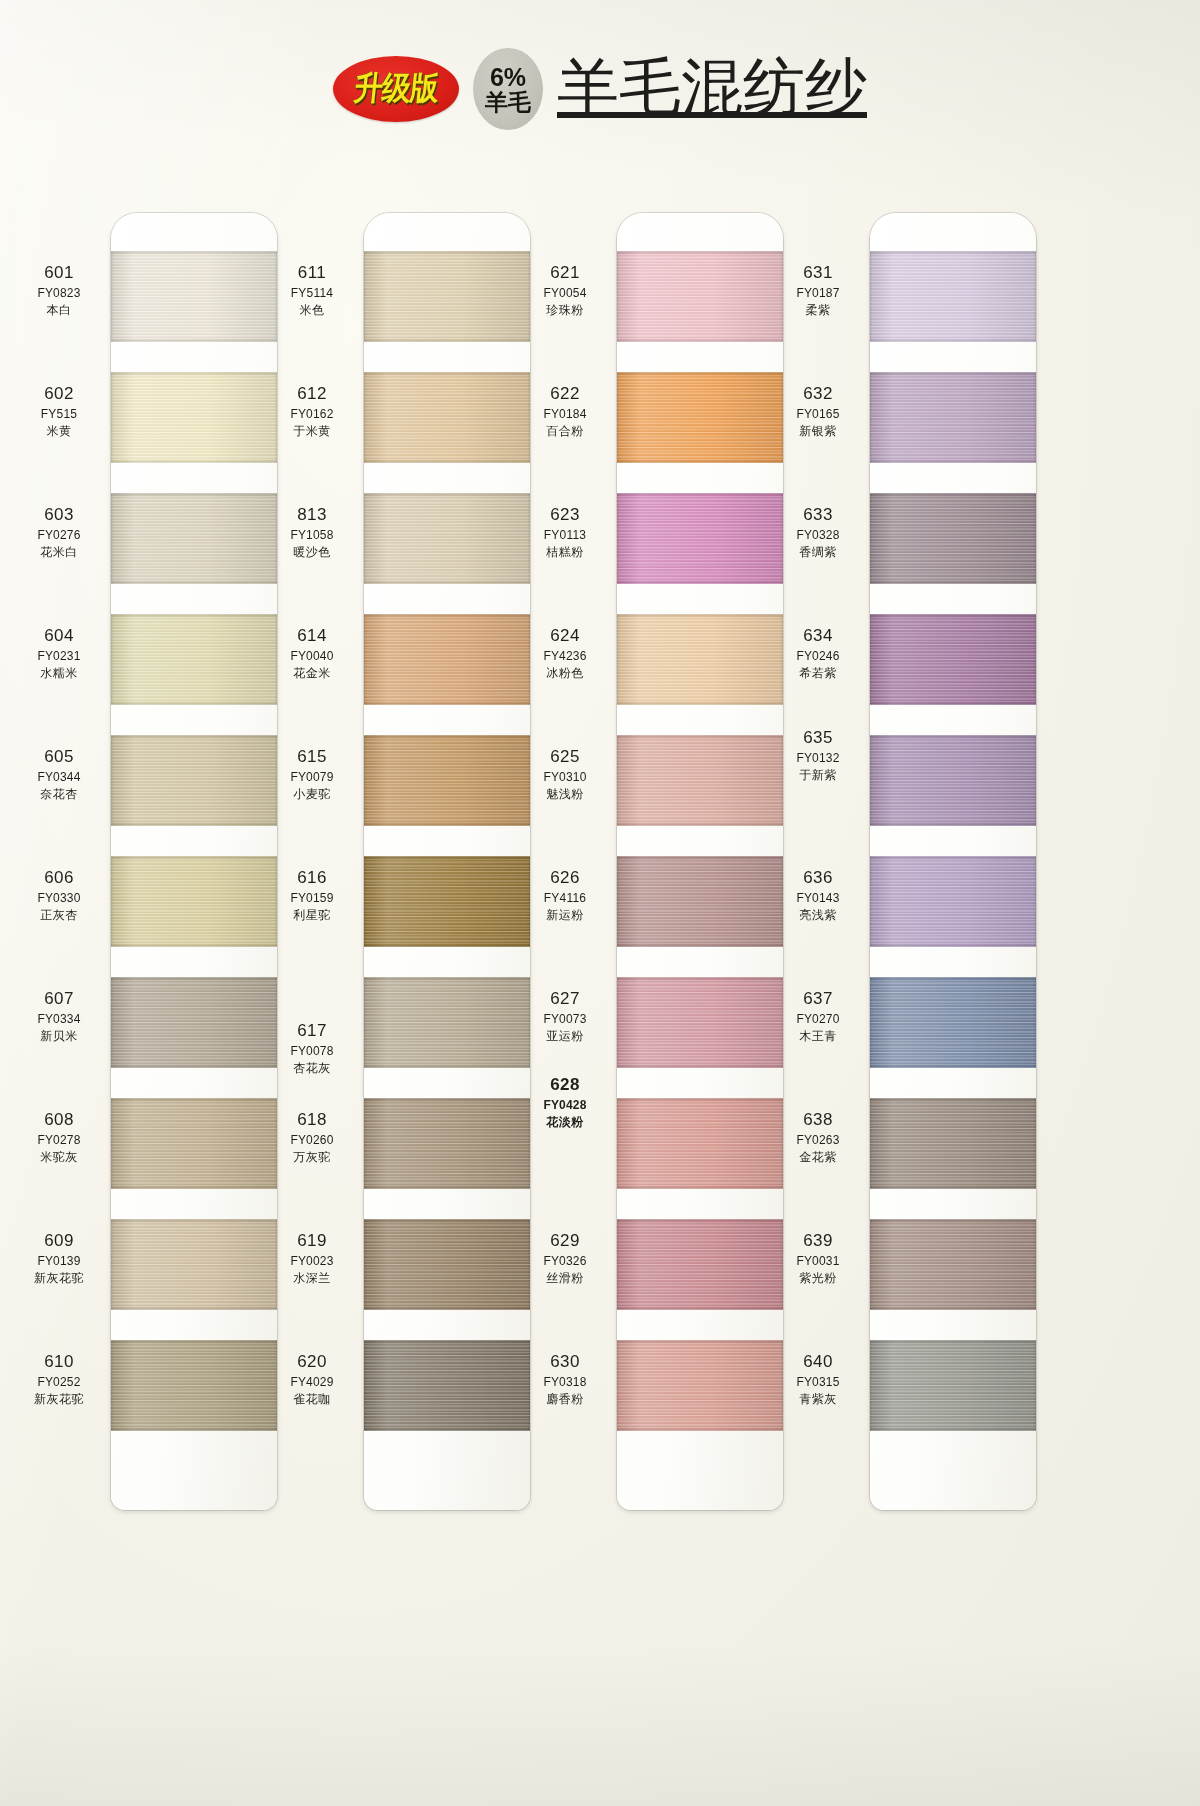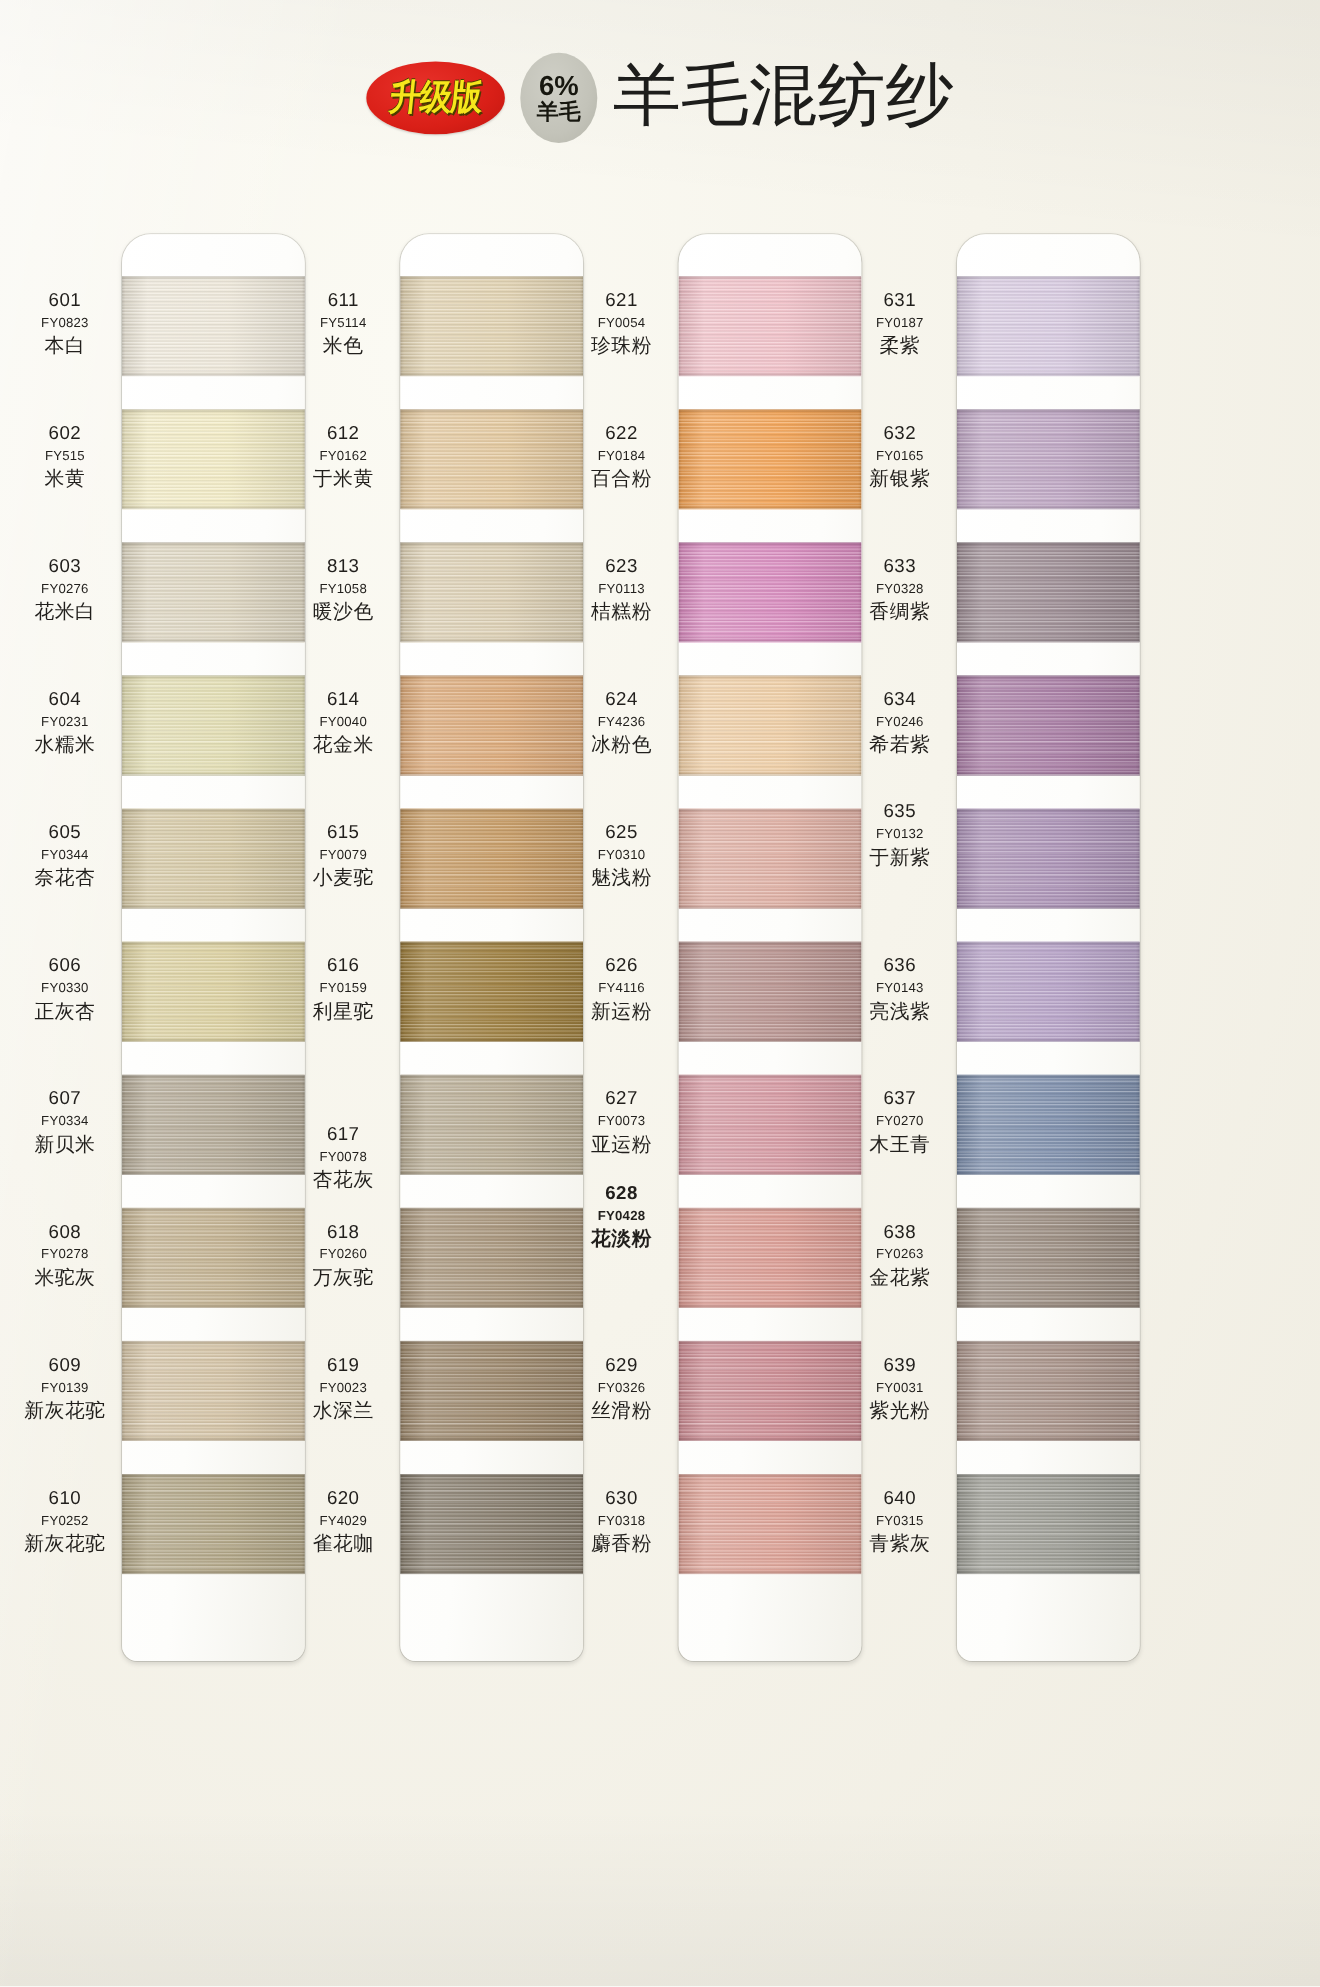--- a/index.html
+++ b/index.html
@@ -92,31 +92,32 @@
   }
   .badge-wool .pct {
     font-family: "Liberation Sans", sans-serif;
     font-weight: bold;
     font-size: 25px;
     color: #17170f;
   }
   .badge-wool .wl {
     font-family: "Liberation Sans", sans-serif;
     font-weight: bold;
-    font-size: 20px;
+    font-size: 23px;
     color: #17170f;
   }
   .title-main {
     font-family: "Liberation Sans", sans-serif;
     font-size: 62px;
     font-weight: 400;
     color: #1d1d1b;
     white-space: nowrap;
     line-height: 1;
     padding-bottom: 4px;
+    text-decoration: underline;
   }
 
   
   .board {
     position: absolute;
     top: 213px;
     left: 0;
     width: 1200px;
     height: 1310px;
   }
@@ -195,21 +196,21 @@
   .label {
     position: absolute;
     width: 104px;
     text-align: center;
     color: #211f1c;
     line-height: 1.42;
     font-family: "Liberation Sans", "DejaVu Sans", sans-serif;
   }
   .label .code  { font-size: 17px; letter-spacing: 0.4px; }
   .label .sku   { font-size: 12px; letter-spacing: 0.2px; }
-  .label .cname { font-size: 18px; letter-spacing: 0.5px; }
+  .label .cname { font-size: 12px; letter-spacing: 0.5px; }
 
   .lab-0 { left: 7px;   }
   .lab-1 { left: 260px; }
   .lab-2 { left: 513px; }
   .lab-3 { left: 766px; }
 </style>
 </head>
 <body>
 
 <div id="page">

